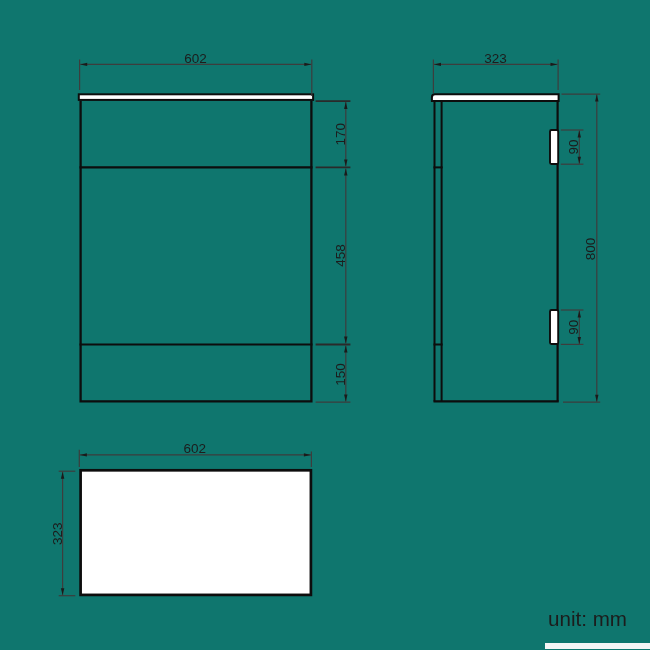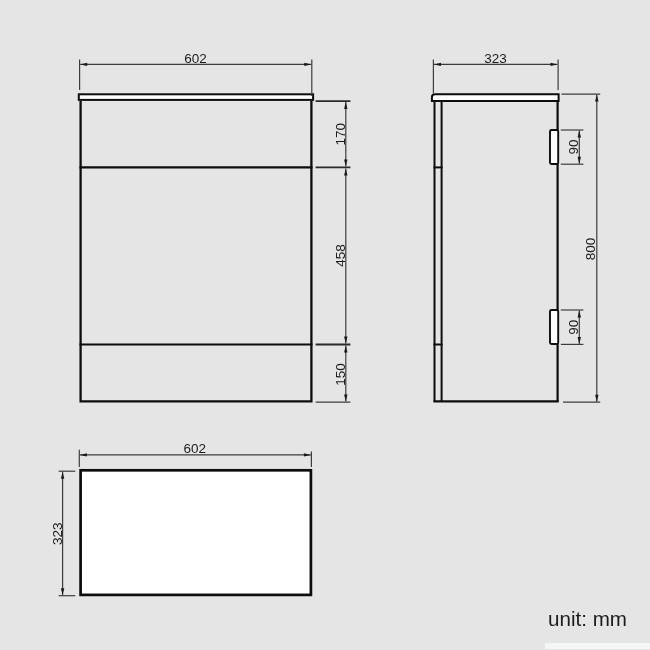--- a/index.html
+++ b/index.html
@@ -1,16 +1,16 @@
 <!DOCTYPE html>
 <html><head>
 <meta charset="utf-8">
 <style>
   html,body{margin:0;padding:0;background:#ffffff;}
-  .page{width:650px;height:650px;position:relative;background:#e5e5e5;overflow:hidden;}
+  .page{width:650px;height:650px;position:relative;background:#0f766e;overflow:hidden;}
   svg{position:absolute;left:0;top:0;}
   text{font-family:"Liberation Sans", sans-serif;fill:#1c1c1c;}
 </style>
 </head>
 <body>
 <div class="page">
 <svg width="650" height="650" viewBox="0 0 650 650">
 
 <g>
 <rect x="78.8" y="94.3" width="234.3" height="5.6" fill="#ffffff" stroke="#0d0d0d" stroke-width="2.0"></rect>

